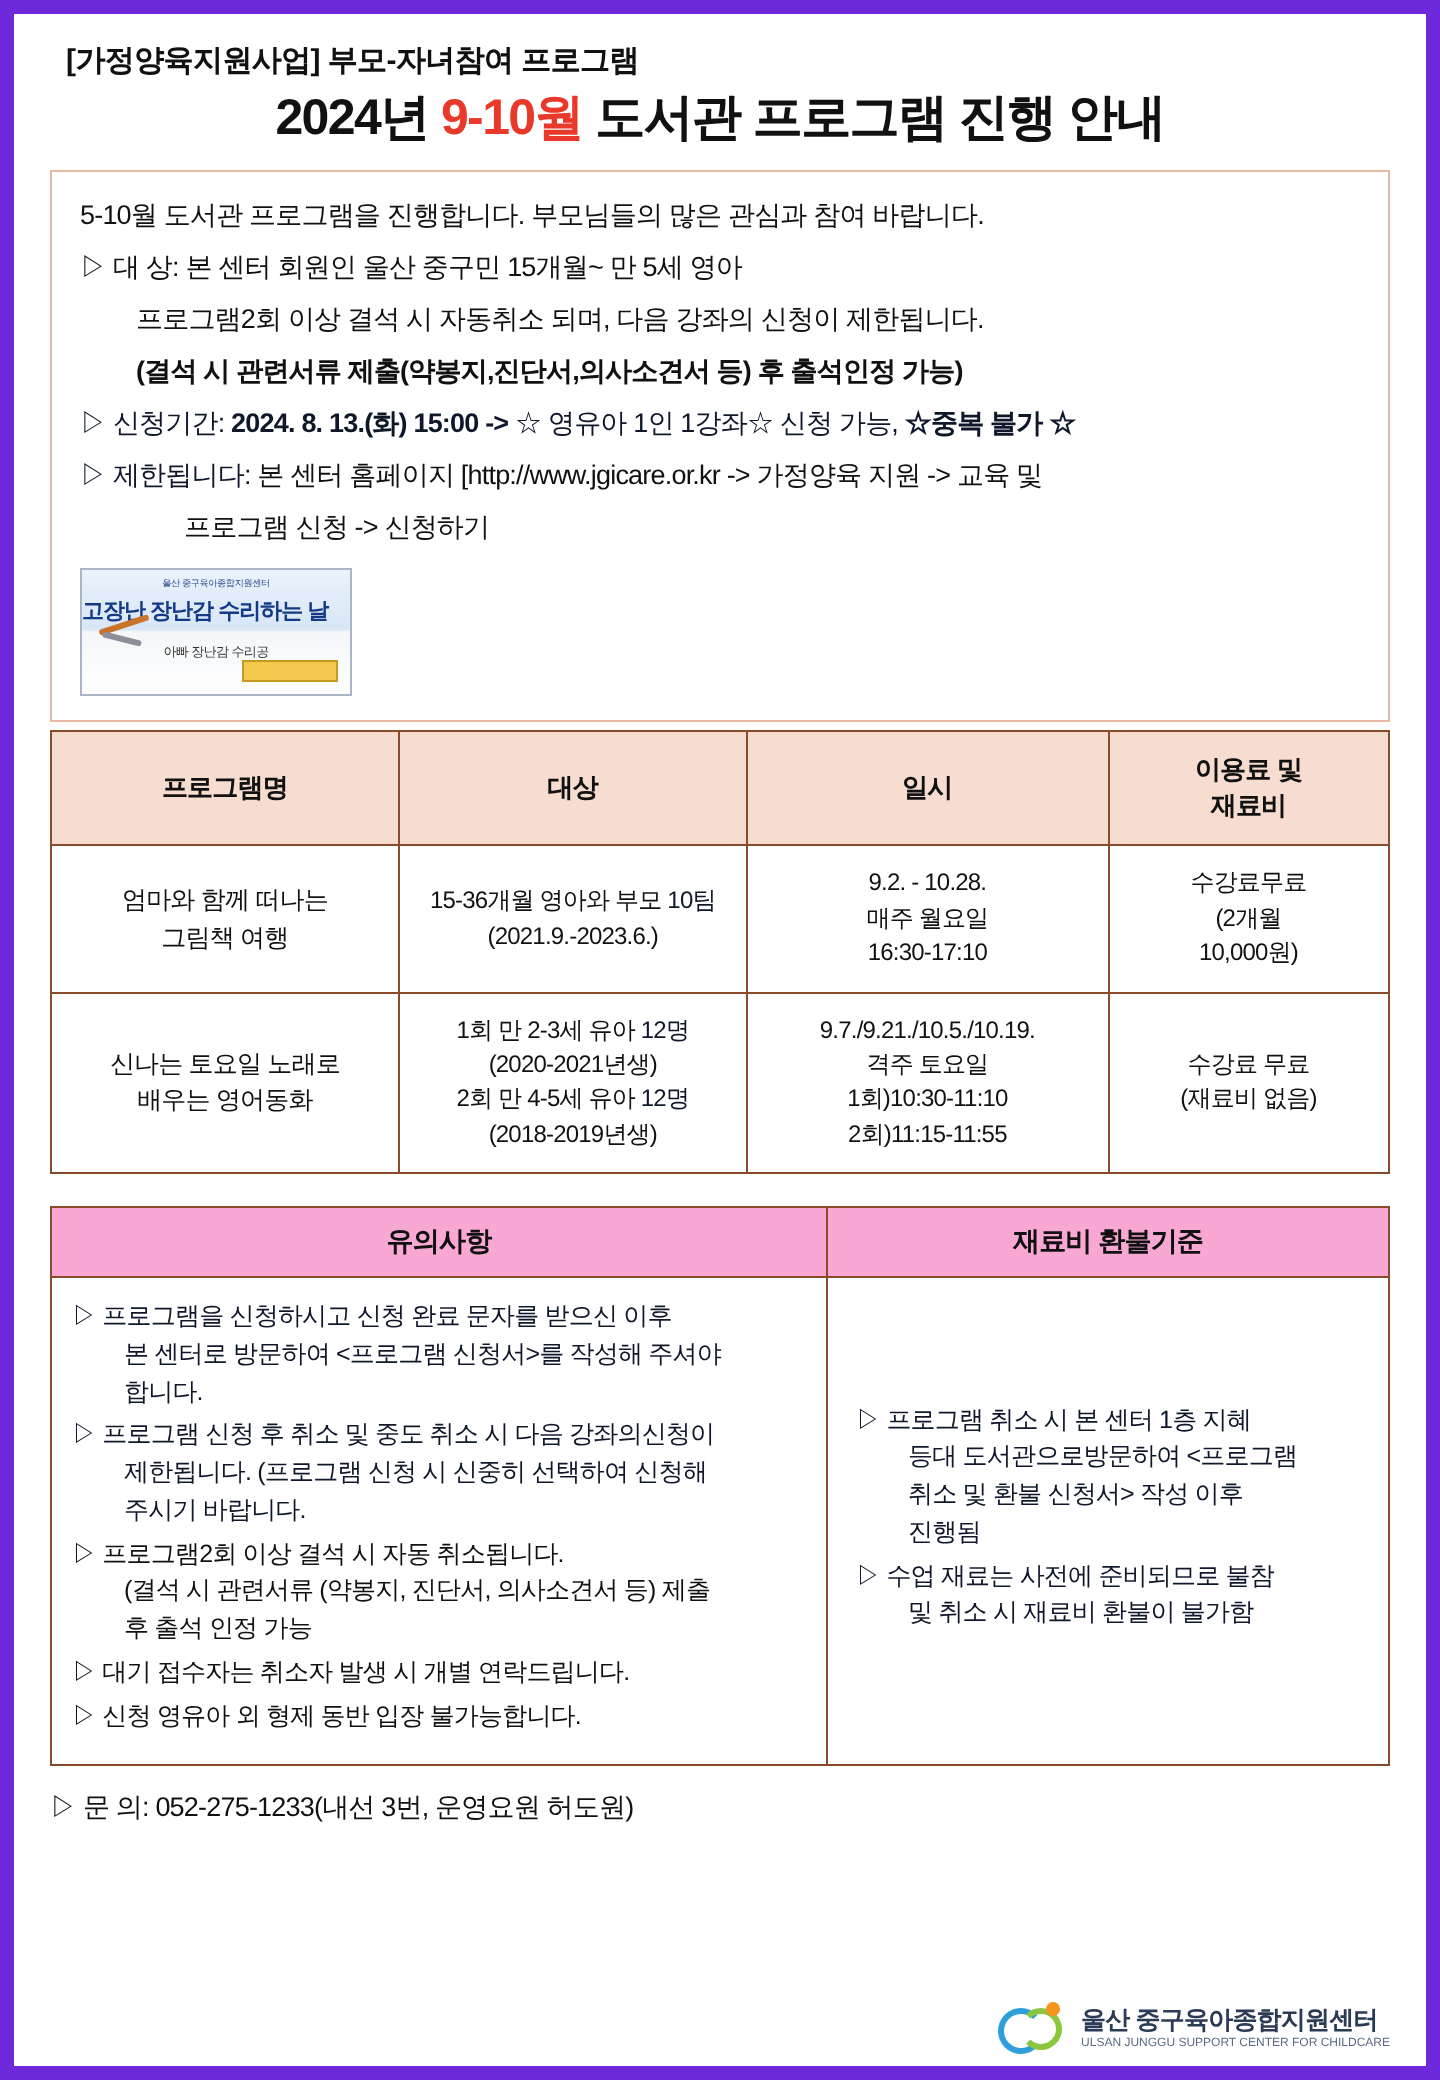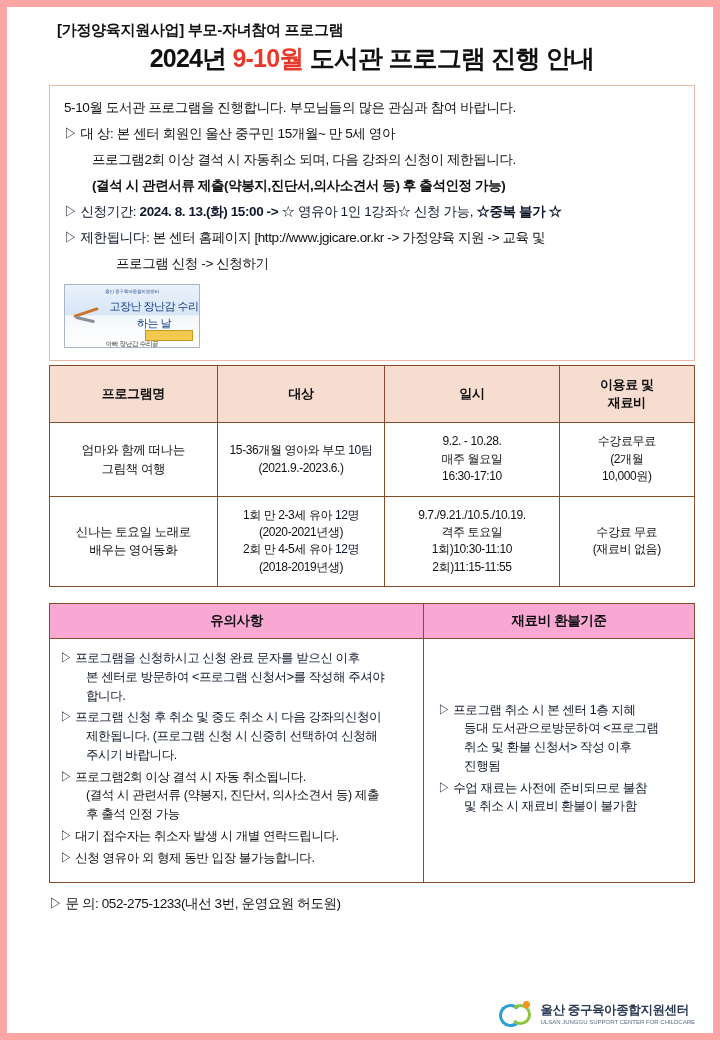--- a/index.html
+++ b/index.html
@@ -12,23 +12,22 @@
     background: #ffffff;
     font-family: "Liberation Sans", sans-serif;
     color: #111111;
     overflow: hidden;
   }
   .page {
     position: relative;
     width: 720px;
     height: 1040px;
     box-sizing: border-box;
-    border: 7px solid #fca5a5;
+    border: 7px solid #6d28d9;
     background: #ffffff;
-    padding-left: 24px;
   }
   .inner {
     position: relative;
     width: 100%;
     height: 100%;
     box-sizing: border-box;
     padding: 10px 18px 8px 18px;
   }
 
   
@@ -85,26 +84,25 @@
   }
   .banner .b-top {
     font-size: 4.6px;
     color: #2a4b8d;
     text-align: center;
     padding-top: 3px;
     letter-spacing: -0.2px;
   }
   .banner .b-main {
     font-size: 11px;
-    font-weight: normal;
+    font-weight: bold;
     color: #123a86;
-    text-align: center;
+    text-align: left;
     margin-top: 2px;
     letter-spacing: -0.5px;
-    margin-left: 44px;
   }
   .banner .b-sub {
     font-size: 6.5px;
     color: #333;
     text-align: center;
     margin-top: 7px;
     letter-spacing: -0.3px;
   }
   .banner .b-tool {
     position: absolute;

